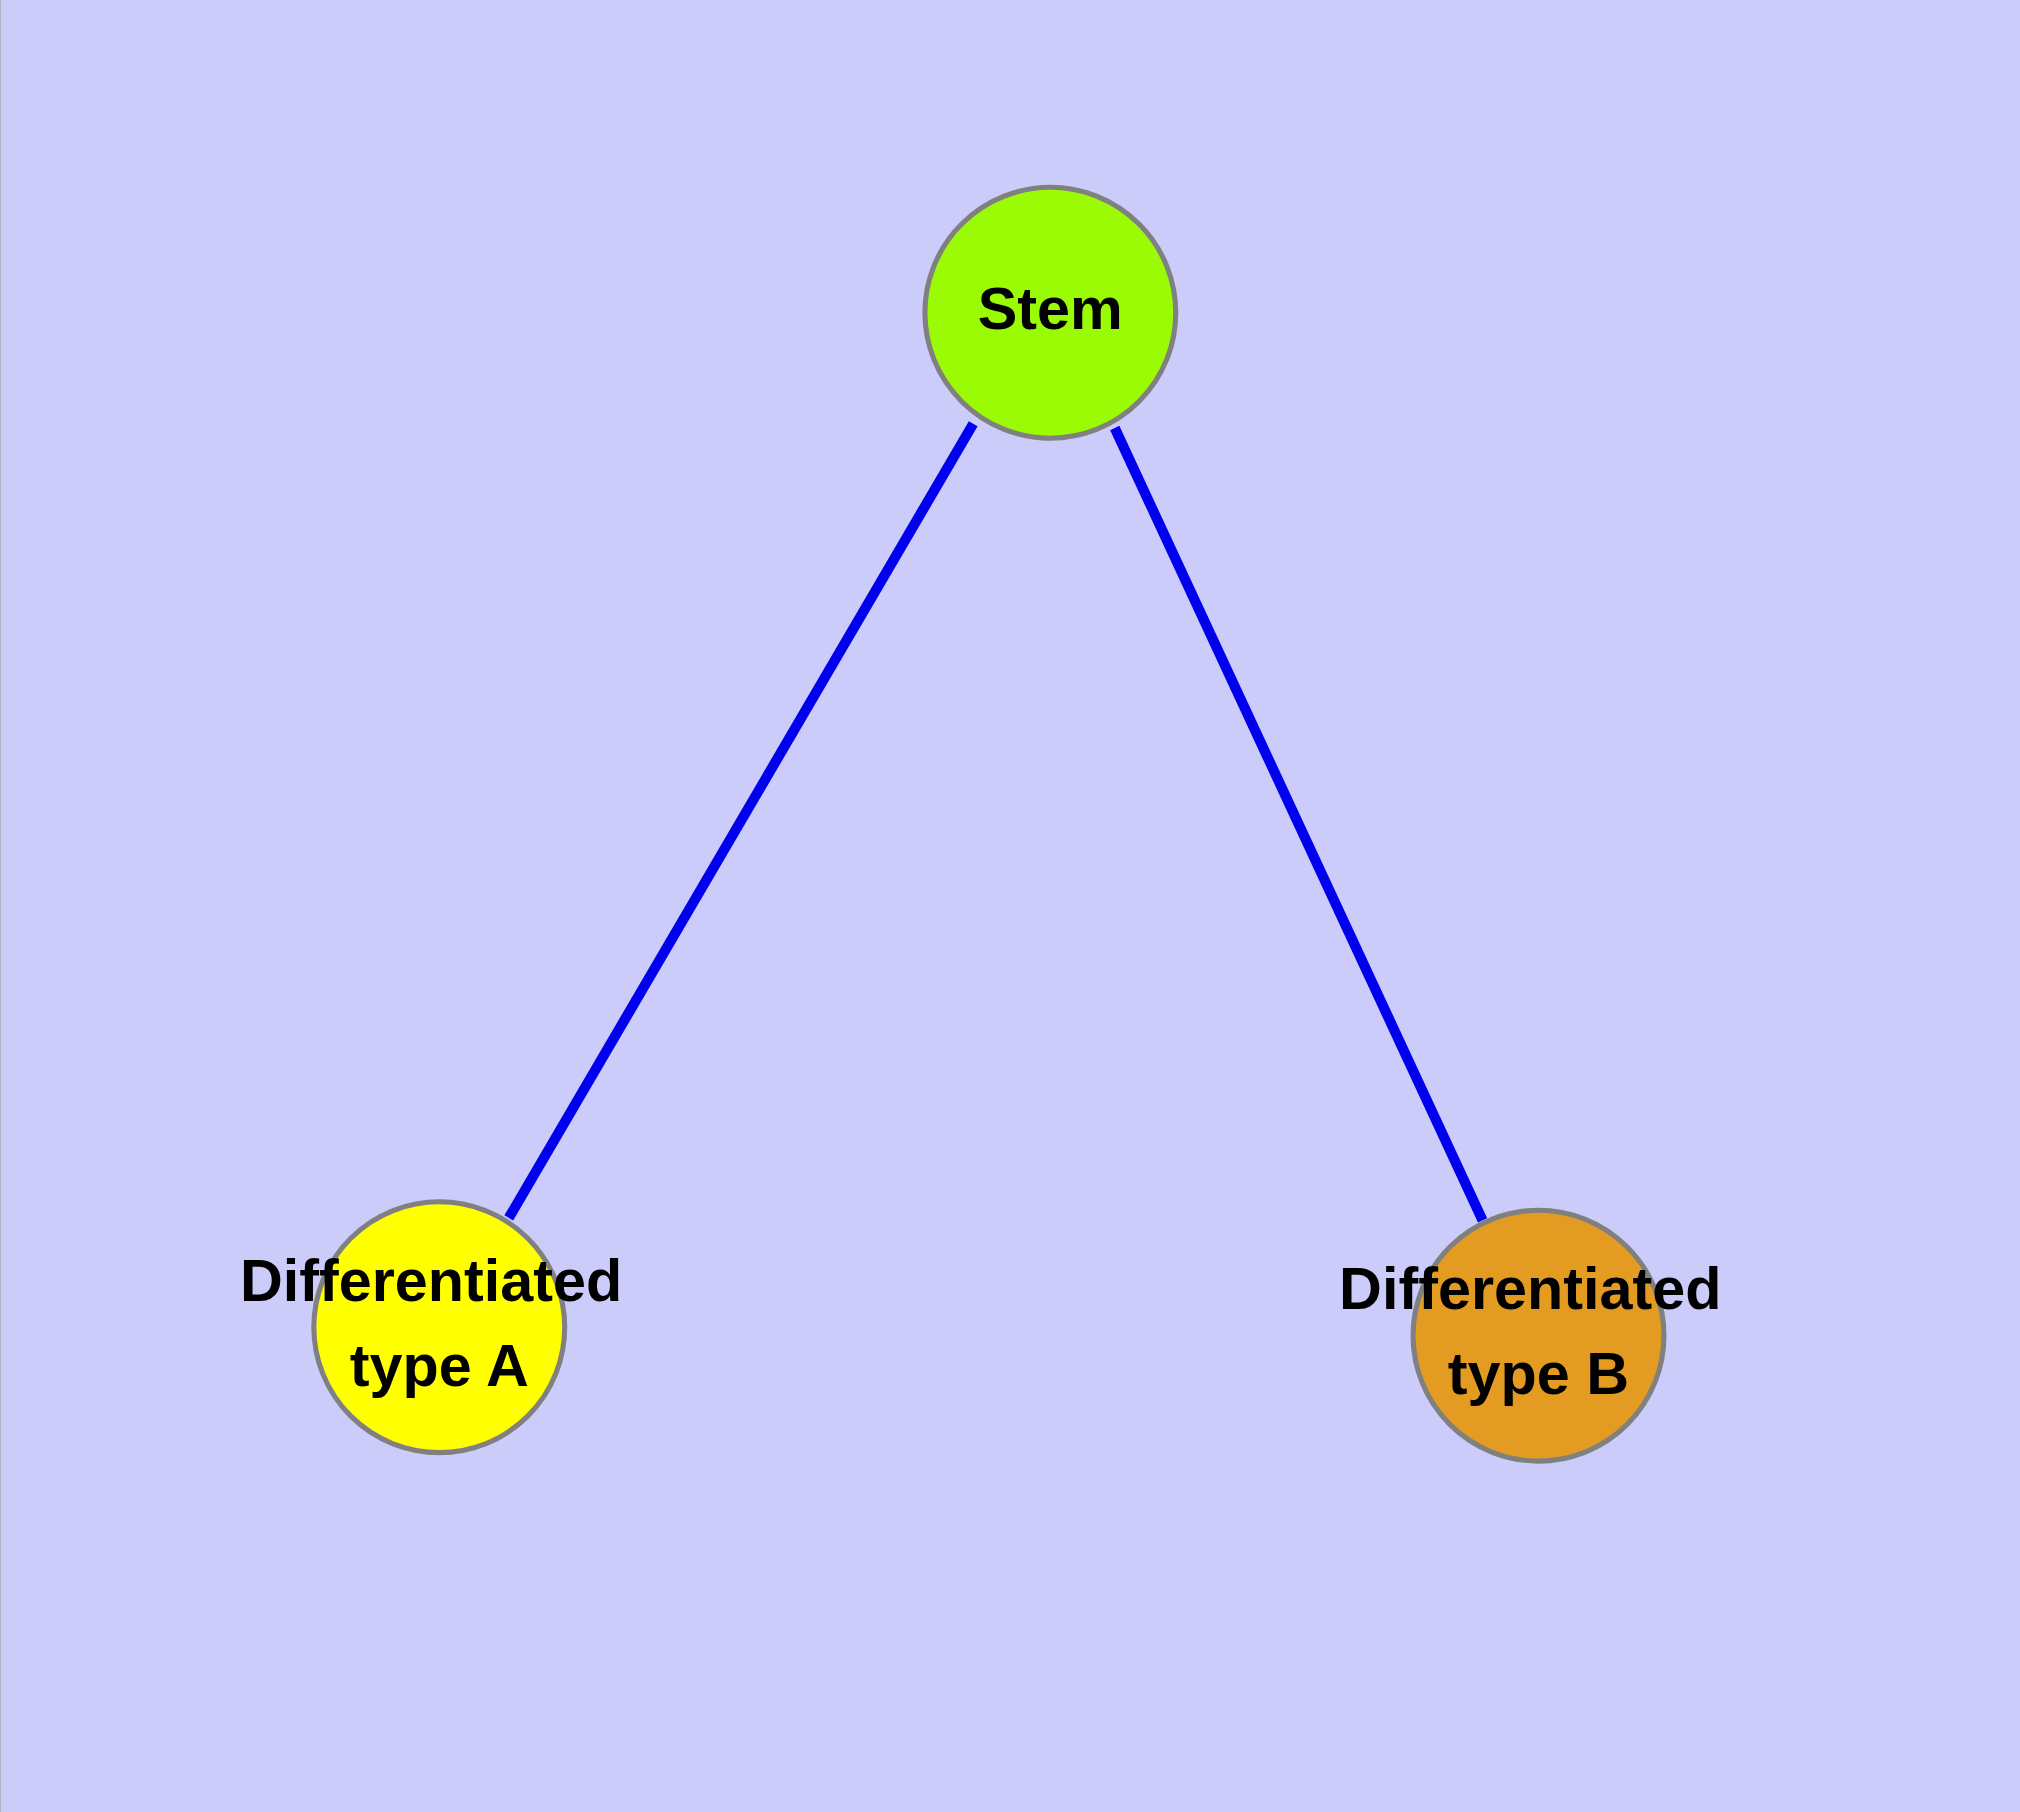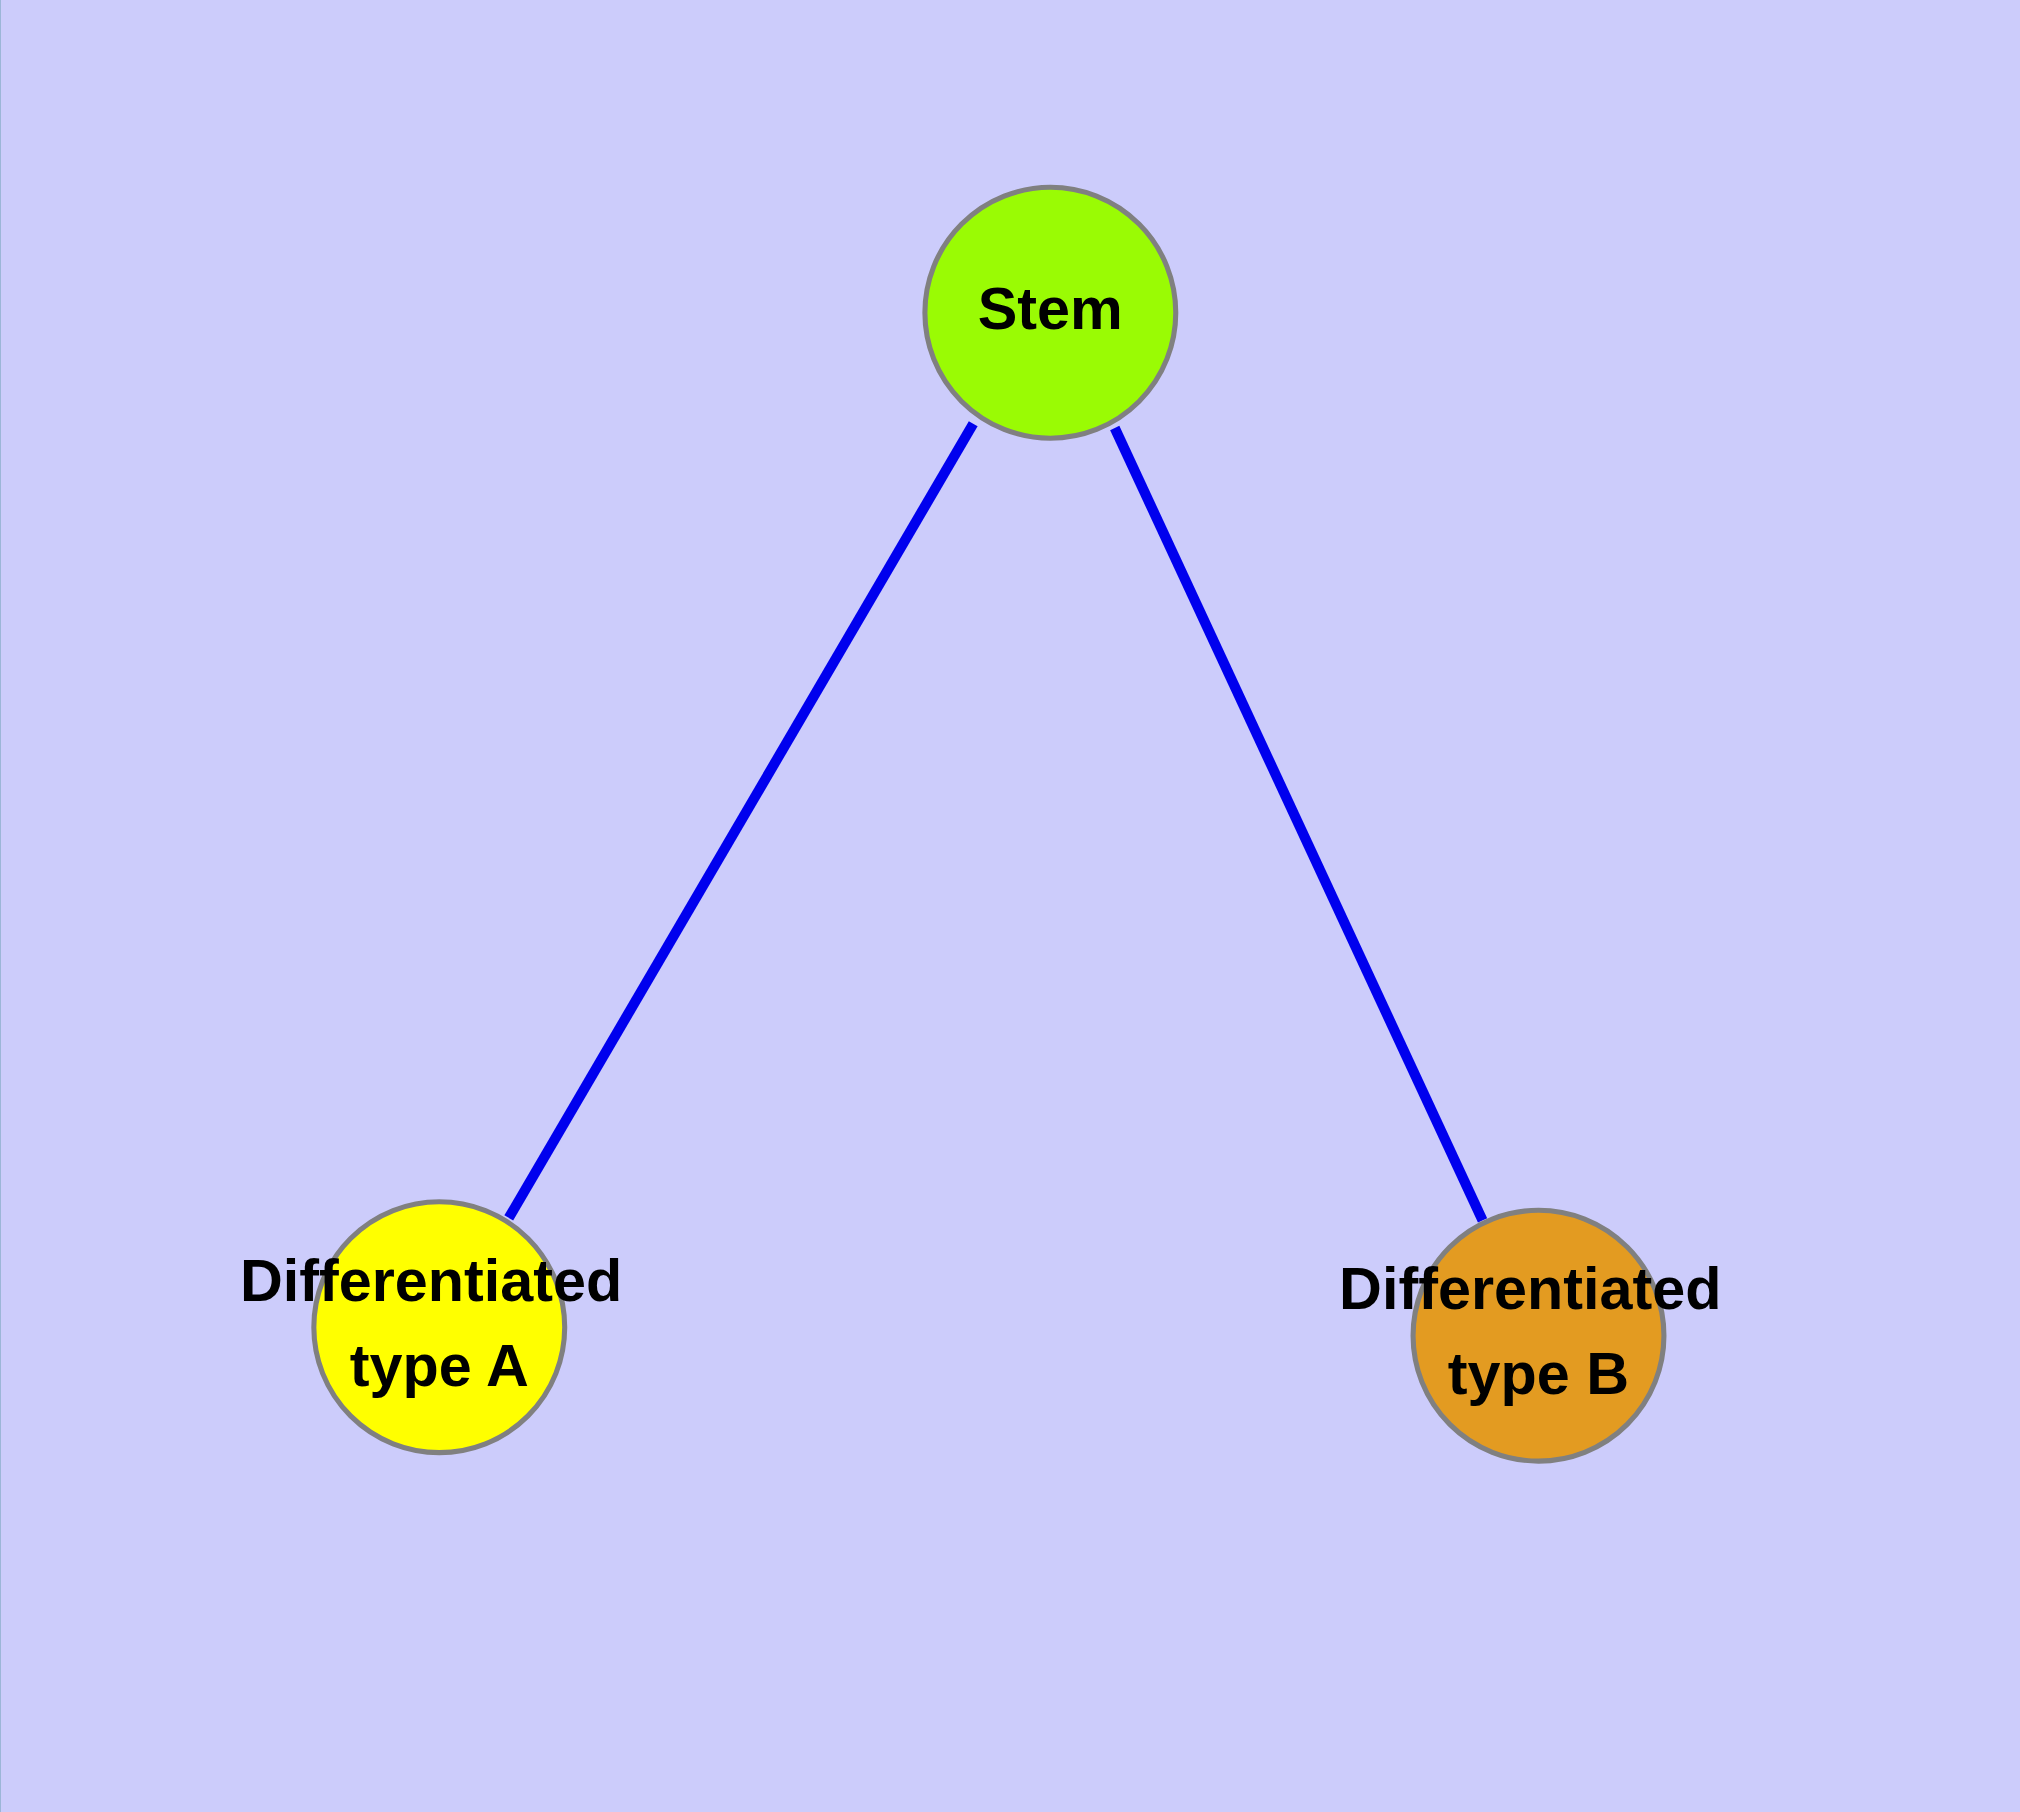--- a/index.html
+++ b/index.html
@@ -28,21 +28,21 @@
     font-family: "Liberation Sans", sans-serif;
     font-weight: bold;
     fill: #000000;
     text-anchor: middle;
     dominant-baseline: middle;
   }
 </style>
 </head>
 <body>
 
-<div id="graph-canvas" style="background: #0f766e;">
+<div id="graph-canvas" style="background: #4d7c0f;">
   <svg id="graph-svg" viewBox="0 0 2384 2138" xmlns="http://www.w3.org/2000/svg">
 
     <rect x="0" y="0" width="2384" height="2138" fill="#ccccfb"></rect>
 
     <g>
       <line x1="1148" y1="500" x2="600" y2="1437" stroke="#0000ee" stroke-width="12" stroke-linecap="butt"></line>
       <line x1="1315" y1="505" x2="1749" y2="1440" stroke="#0000ee" stroke-width="12" stroke-linecap="butt"></line>
     </g>
 
     <g>

